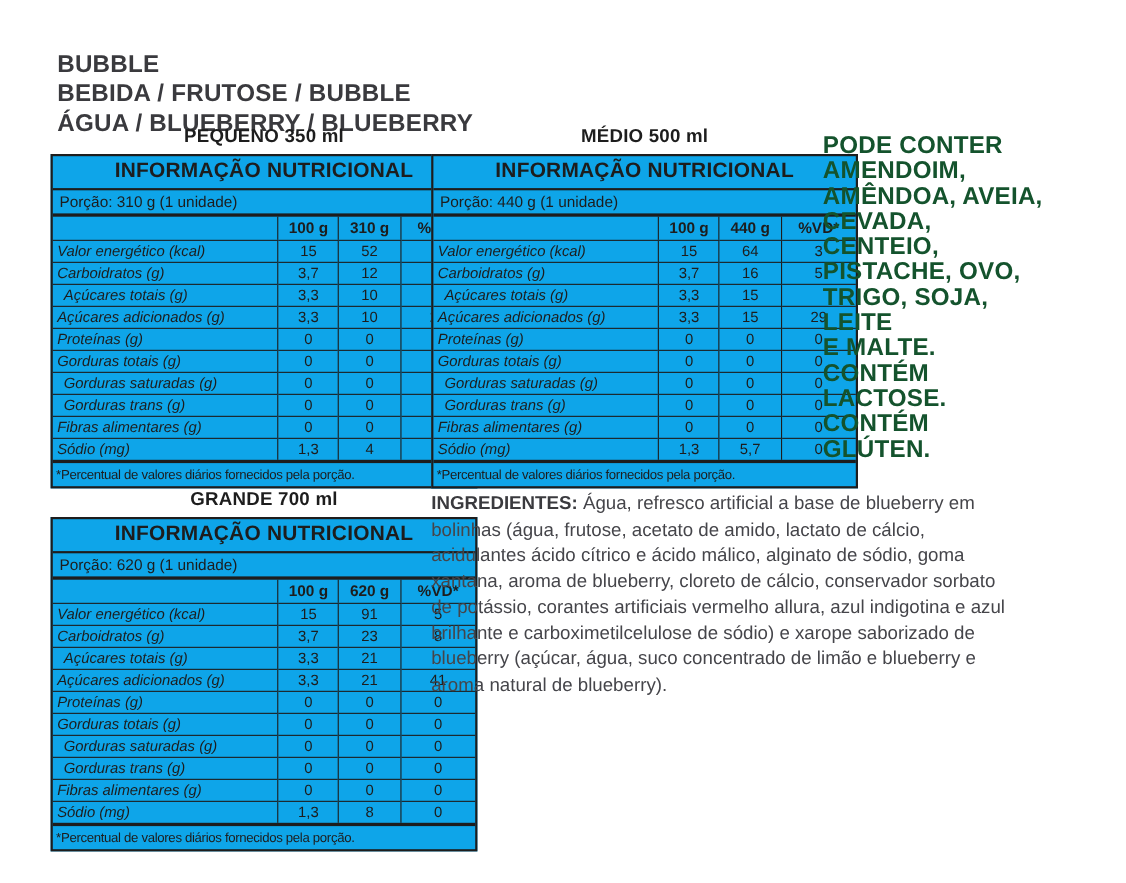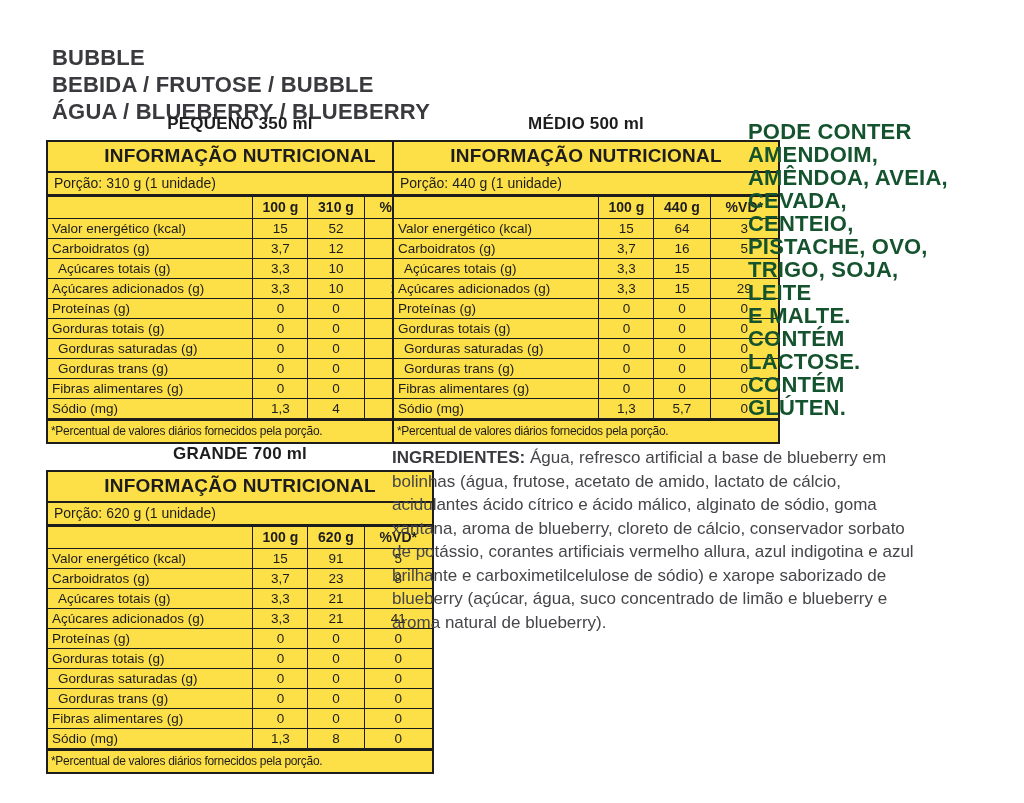--- a/index.html
+++ b/index.html
@@ -22,37 +22,37 @@
   .tgroup { position:absolute; width:388px; }
   .g1 { left:46px;  top:114px; }
   .g2 { left:392px; top:114px; }
   .g3 { left:46px;  top:444px; }
 
   .size-title {
     text-align:center; font-weight:bold; font-size:17px;
     color:#1d1d1d; margin-bottom:6px; letter-spacing:0.2px;
   }
 
-  .ntable { border:2px solid #1d1d1d; background:#fde047; color:#1d1d1d; }
+  .ntable { border:2px solid #1d1d1d; background:#0ea5e9; color:#1d1d1d; }
   .ntitle {
     font-weight:bold; text-align:center; font-size:19px;
     padding:3px 0 4px; border-bottom:2px solid #1d1d1d; letter-spacing:0.2px;
   }
   .portion {
     font-size:14px; padding:2px 6px 3px;
     border-bottom:3px solid #1d1d1d;
   }
 
   table { border-collapse:collapse; width:100%; font-size:13.5px; table-layout:fixed; }
   col.c0 { width:175px; } col.c1 { width:47px; } col.c2 { width:48px; } col.c3 { width:58px; }
   thead th { font-weight:bold; height:21px; border-bottom:1px solid #1d1d1d; font-size:14px; }
   tbody td { height:20px; }
   tbody tr + tr td { border-top:1px solid #1d1d1d; }
   .v { border-left:1px solid #1d1d1d; text-align:center; }
-  .lbl { text-align:left; padding-left:4px; overflow:hidden; white-space:nowrap; }
+  .lbl { text-align:left; padding-left:4px; overflow:hidden; white-space:nowrap;font-style:italic; }
   td.ind1 { padding-left:10px; }
   td.ind2 { padding-left:4px; }
 
   .footnote {
     font-size:12px; letter-spacing:-0.3px; white-space:nowrap;
     padding:3px 3px 4px; border-top:3px solid #1d1d1d; overflow:hidden;
   }
 
   
   .allergen {

